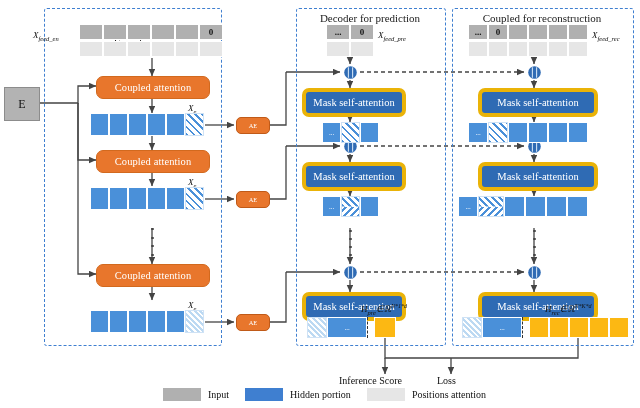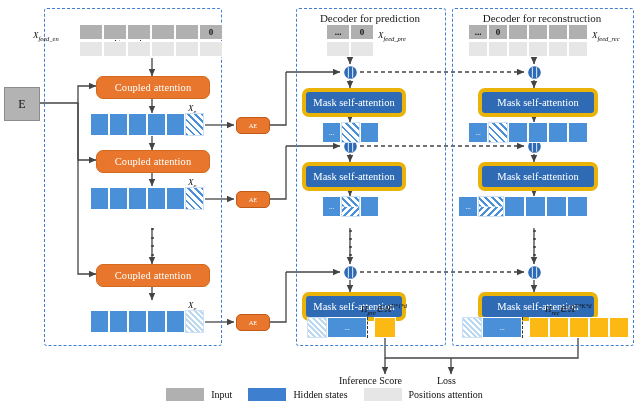--- a/index.html
+++ b/index.html
@@ -146,21 +146,21 @@
     <path d="M451,358 L451,374"></path>
   </g>
 </svg>
 
 <div class="panel" style="left:44px;top:8px;width:176px;height:336px;"></div>
 <div class="panel" style="left:296px;top:8px;width:148px;height:336px;"></div>
 <div class="panel" style="left:452px;top:8px;width:180px;height:336px;"></div>
 
 <div class="panel-title" style="left:44px;top:12px;width:176px;margin-top:24px;">Encoder</div>
 <div class="panel-title" style="left:296px;top:12px;width:148px;">Decoder for prediction</div>
-<div class="panel-title" style="left:452px;top:12px;width:180px;">Decoder for reconstruction</div>
+<div class="panel-title" style="left:452px;top:12px;width:180px;">Coupled for reconstruction</div>
 
 <div class="ebox" style="left:4px;top:87px;width:34px;height:32px;">
   <span>E</span>
 </div>
 
 <div class="lbl" style="left:33px;top:30px;">X<sub>feed_en</sub></div>
 <div class="strip" style="left:79px;top:24px;">
   <div class="cell c-gray" style="width:24px;height:16px;"></div>
   <div class="cell c-gray" style="width:24px;height:16px;"></div>
   <div class="cell c-gray" style="width:24px;height:16px;"></div>
@@ -371,19 +371,19 @@
 <div class="txt" style="left:339px;top:375px;">Inference Score</div>
 <div class="txt" style="left:437px;top:375px;text-align:right;">Loss</div>
 
 <div class="legend">
   <div class="lg-item">
     <span class="lg-sw" style="background:#b0b0b0;"></span>
     <span class="lg-tx">Input</span>
   </div>
   <div class="lg-item">
     <span class="lg-sw" style="background:#3f7fd0;"></span>
-    <span class="lg-tx">Hidden states</span>
+    <span class="lg-tx">Hidden portion</span>
   </div>
   <div class="lg-item">
     <span class="lg-sw" style="background:#e6e6e6;"></span>
     <span class="lg-tx">Positions attention</span>
   </div>
 </div>
 
 </body></html>

